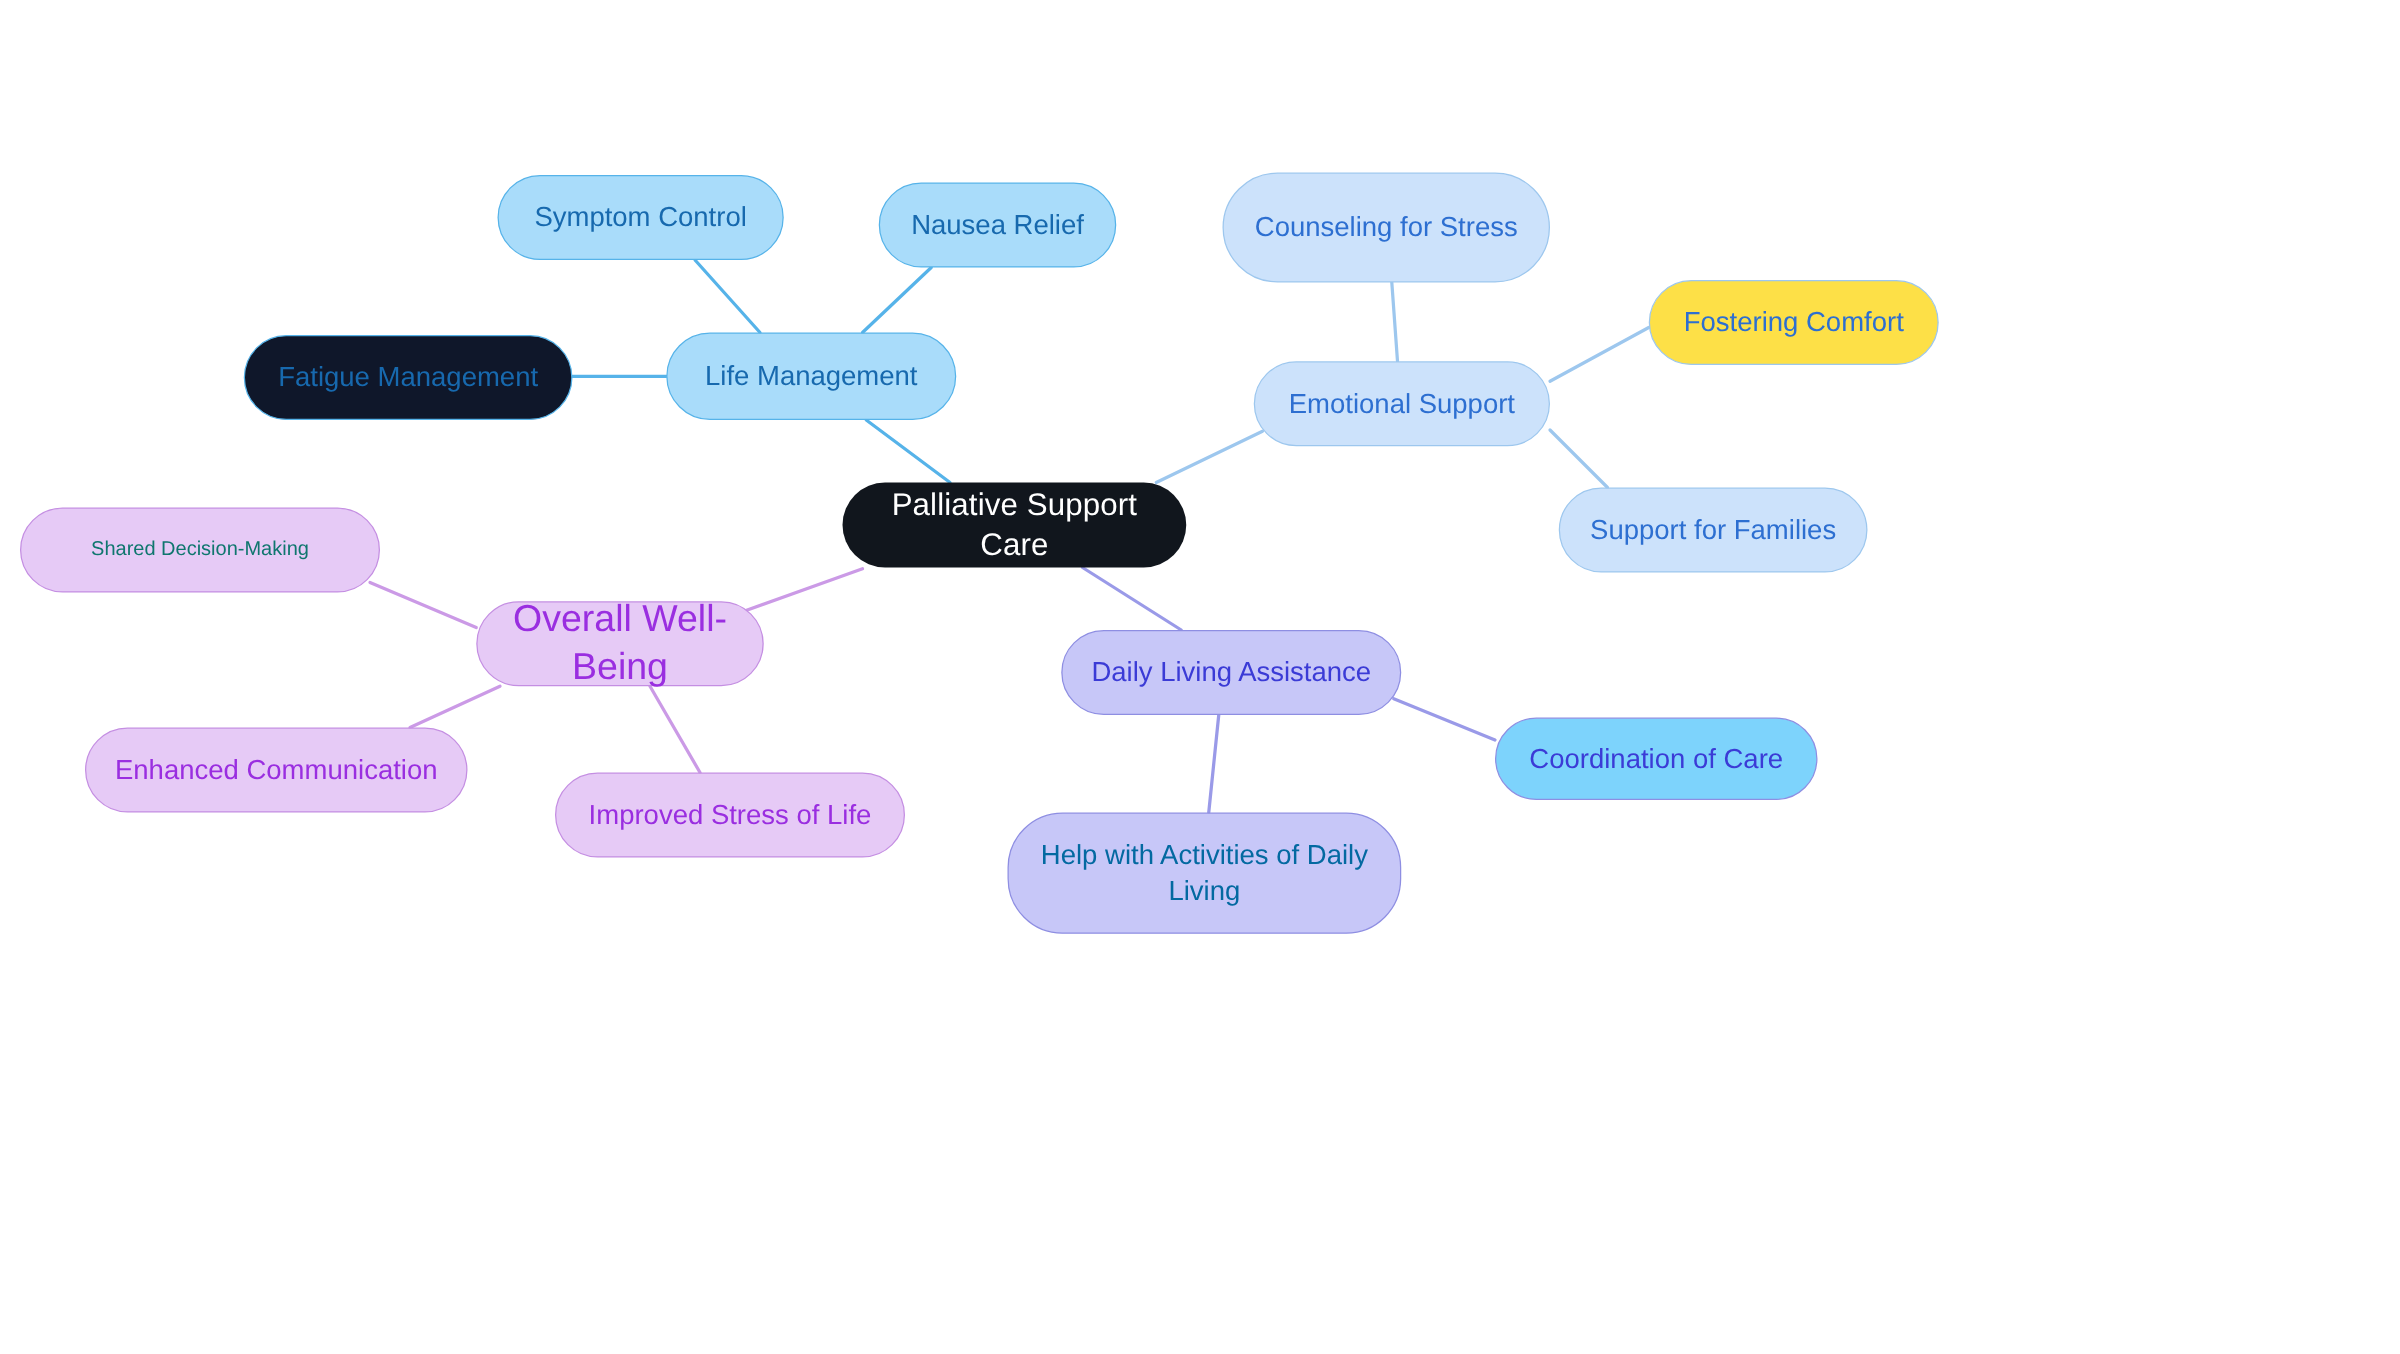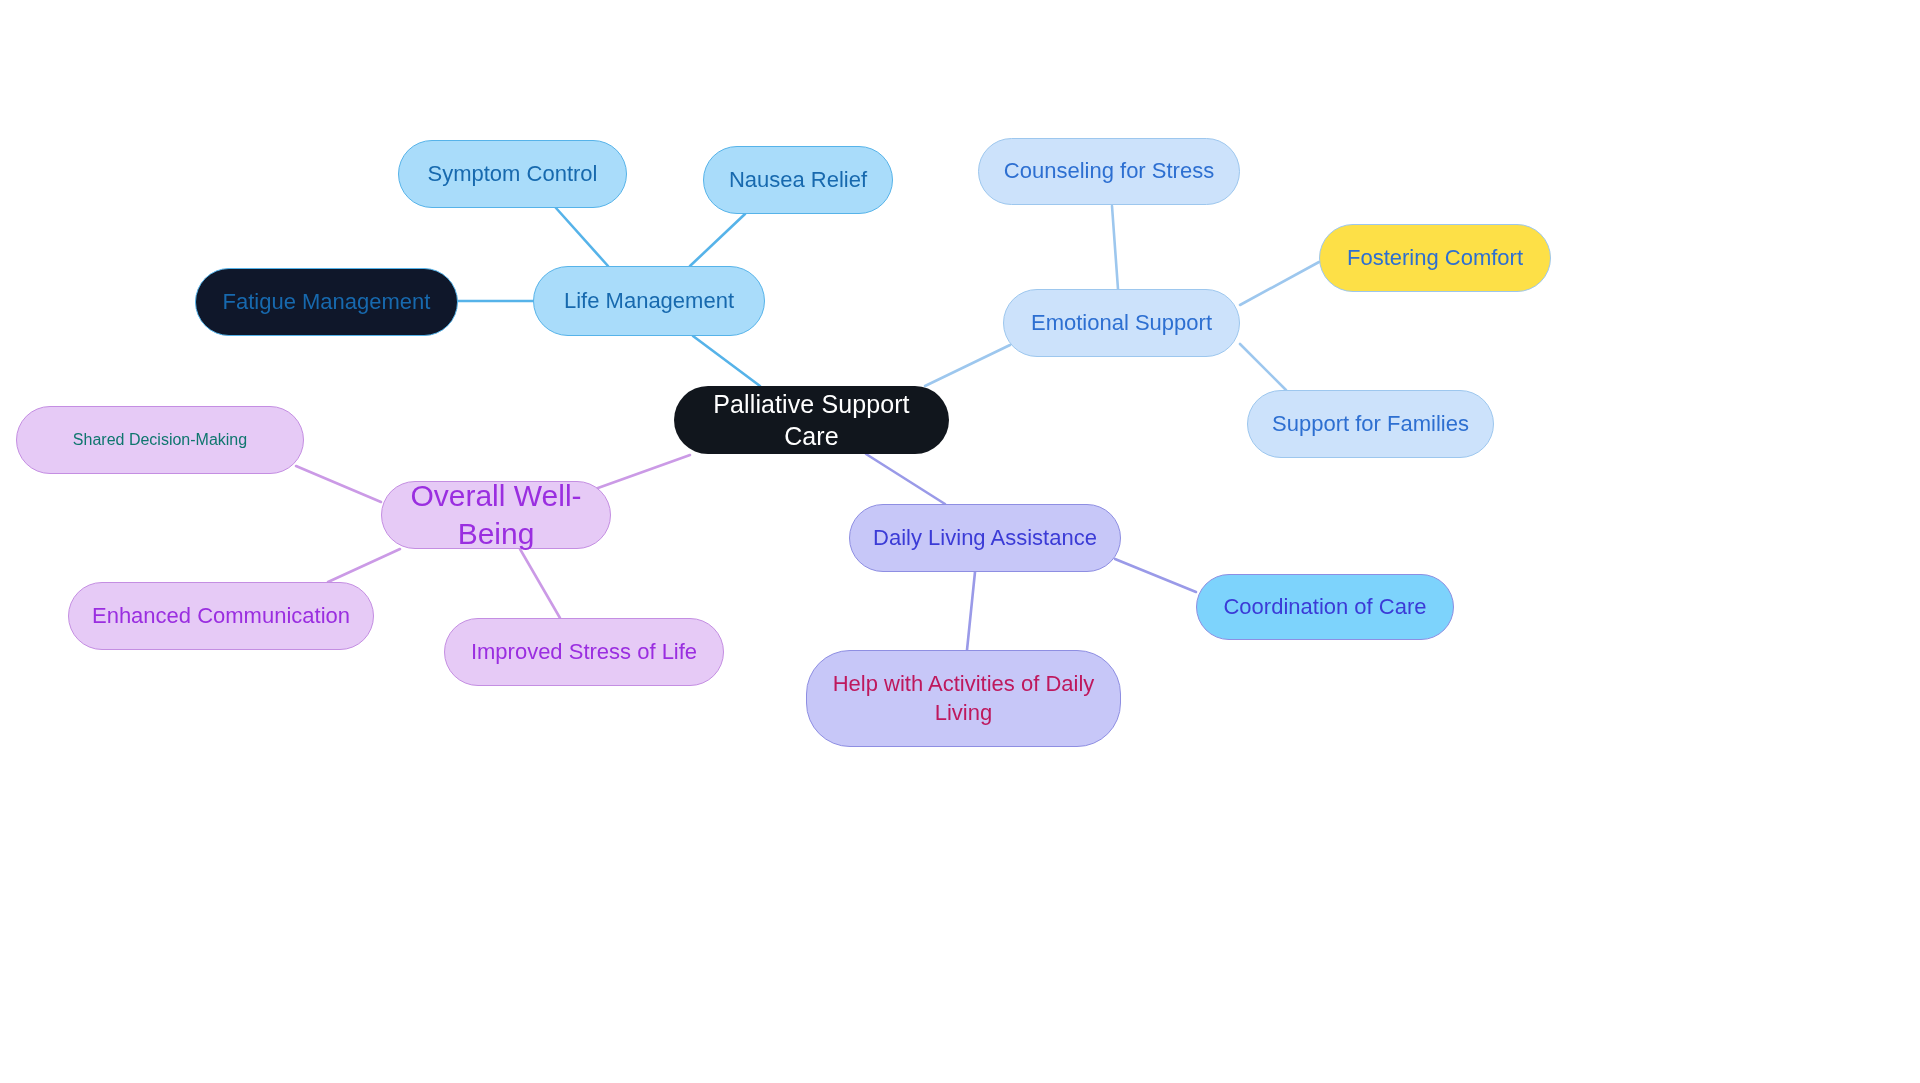--- a/index.html
+++ b/index.html
@@ -72,25 +72,25 @@
       <line x1="400" y1="549" x2="328" y2="582" stroke="#cb9ae6" stroke-width="2.6" stroke-linecap="round"></line>
       <line x1="520" y1="549" x2="560" y2="618" stroke="#cb9ae6" stroke-width="2.6" stroke-linecap="round"></line>
     </svg>
   <div id="node-layer">
       <div class="node node-root" style="left: 674px; top: 386px; width: 275px; height: 68px; background: rgb(17, 22, 29); border-color: rgb(17, 22, 29); color: rgb(255, 255, 255); font-size: 25px;"><span class="node-label">Palliative Support Care</span></div>
       <div class="node" style="left: 533px; top: 266px; width: 232px; height: 70px; background: rgb(169, 220, 250); border-color: rgb(86, 179, 233); color: rgb(23, 105, 174); font-size: 22px;"><span class="node-label">Life Management</span></div>
       <div class="node" style="left: 398px; top: 140px; width: 229px; height: 68px; background: rgb(169, 220, 250); border-color: rgb(86, 179, 233); color: rgb(23, 105, 174); font-size: 22px;"><span class="node-label">Symptom Control</span></div>
       <div class="node" style="left: 703px; top: 146px; width: 190px; height: 68px; background: rgb(169, 220, 250); border-color: rgb(86, 179, 233); color: rgb(23, 105, 174); font-size: 22px;"><span class="node-label">Nausea Relief</span></div>
       <div class="node" style="left: 195px; top: 268px; width: 263px; height: 68px; background: #0f172a; border-color: rgb(86, 179, 233); color: rgb(23, 105, 174); font-size: 22px; justify-content: flex-end;"><span class="node-label">Fatigue Management</span></div>
       <div class="node" style="left: 1003px; top: 289px; width: 237px; height: 68px; background: rgb(204, 226, 251); border-color: rgb(157, 199, 238); color: rgb(45, 111, 209); font-size: 22px;"><span class="node-label">Emotional Support</span></div>
-      <div class="node" style="left: 978px; top: 138px; width: 262px; height: 67px; background: rgb(204, 226, 251); border-color: rgb(157, 199, 238); color: rgb(45, 111, 209); font-size: 22px;"><span class="node-label">Counseling for Stress</span></div>
+      <div class="node" style="left: 978px; top: 138px; width: 262px; height: 88px; background: rgb(204, 226, 251); border-color: rgb(157, 199, 238); color: rgb(45, 111, 209); font-size: 22px;"><span class="node-label">Counseling for Stress</span></div>
       <div class="node" style="left: 1319px; top: 224px; width: 232px; height: 68px; background: #fde047; border-color: rgb(157, 199, 238); color: rgb(45, 111, 209); font-size: 22px;"><span class="node-label">Fostering Comfort</span></div>
       <div class="node" style="left: 1247px; top: 390px; width: 247px; height: 68px; background: rgb(204, 226, 251); border-color: rgb(157, 199, 238); color: rgb(45, 111, 209); font-size: 22px;"><span class="node-label">Support for Families</span></div>
       <div class="node" style="left: 849px; top: 504px; width: 272px; height: 68px; background: rgb(199, 199, 248); border-color: rgb(142, 142, 226); color: rgb(59, 59, 214); font-size: 22px;"><span class="node-label">Daily Living Assistance</span></div>
       <div class="node" style="left: 1196px; top: 574px; width: 258px; height: 66px; background: #7dd3fc; border-color: rgb(142, 142, 226); color: rgb(59, 59, 214); font-size: 22px;"><span class="node-label">Coordination of Care</span></div>
-      <div class="node" style="left: 806px; top: 650px; width: 315px; height: 97px; background: rgb(199, 199, 248); border-color: rgb(142, 142, 226); color: #be185d; font-size: 22px;"><span class="node-label">Help with Activities of Daily
+      <div class="node" style="left: 806px; top: 650px; width: 315px; height: 97px; background: rgb(199, 199, 248); border-color: rgb(142, 142, 226); color: #0369a1; font-size: 22px;"><span class="node-label">Help with Activities of Daily
 Living</span></div>
       <div class="node" style="left: 381px; top: 481px; width: 230px; height: 68px; background: rgb(230, 202, 246); border-color: rgb(196, 142, 226); color: rgb(154, 46, 224); font-size: 30px;"><span class="node-label">Overall Well-Being</span></div>
       <div class="node" style="left: 16px; top: 406px; width: 288px; height: 68px; background: rgb(230, 202, 246); border-color: rgb(196, 142, 226); color: #0f766e; font-size: 16px;"><span class="node-label">Shared Decision-Making</span></div>
       <div class="node" style="left: 68px; top: 582px; width: 306px; height: 68px; background: rgb(230, 202, 246); border-color: rgb(196, 142, 226); color: rgb(154, 46, 224); font-size: 22px;"><span class="node-label">Enhanced Communication</span></div>
       <div class="node" style="left: 444px; top: 618px; width: 280px; height: 68px; background: rgb(230, 202, 246); border-color: rgb(196, 142, 226); color: rgb(154, 46, 224); font-size: 22px;"><span class="node-label">Improved Stress of Life</span></div>
     </div>
 </div>
 
 </body></html>

